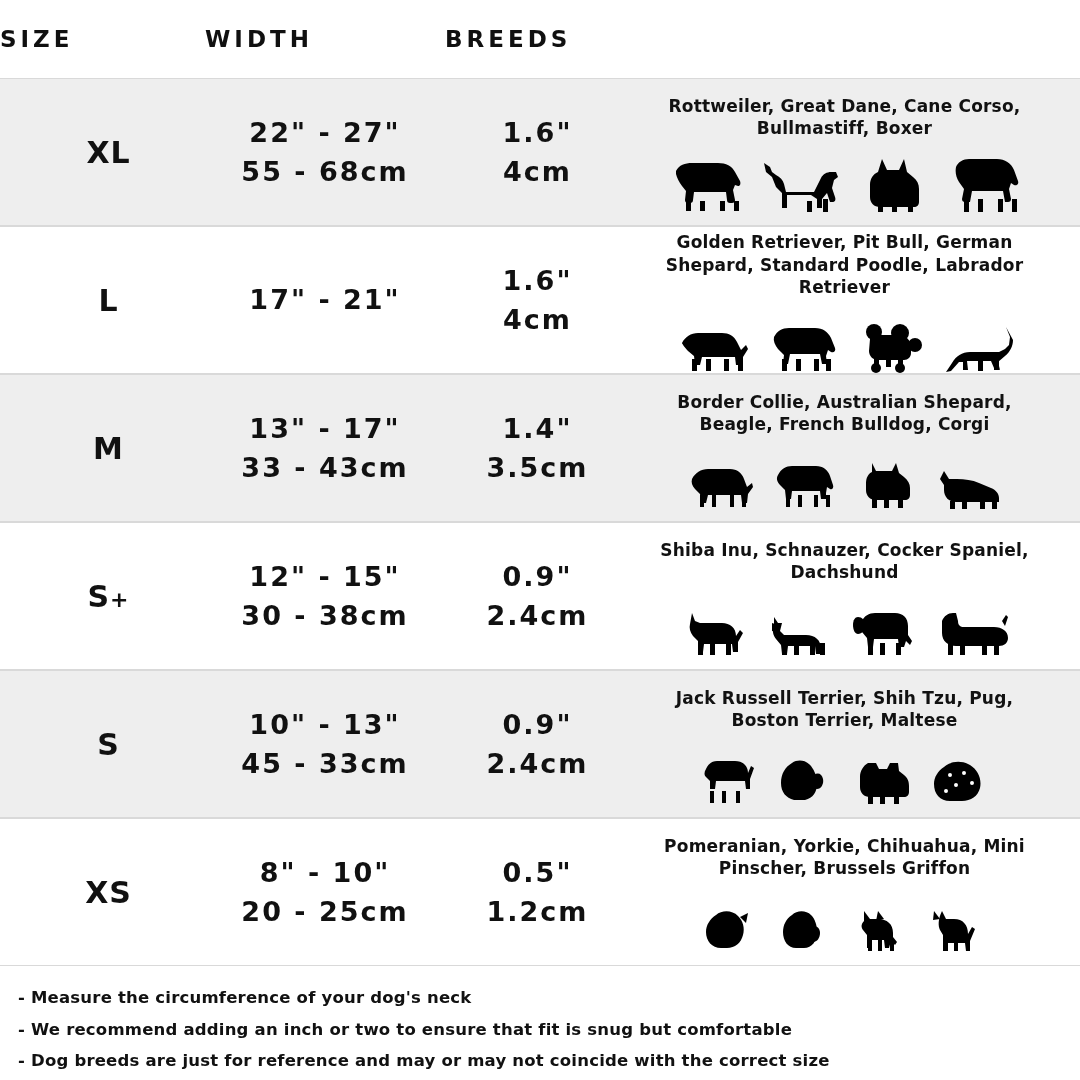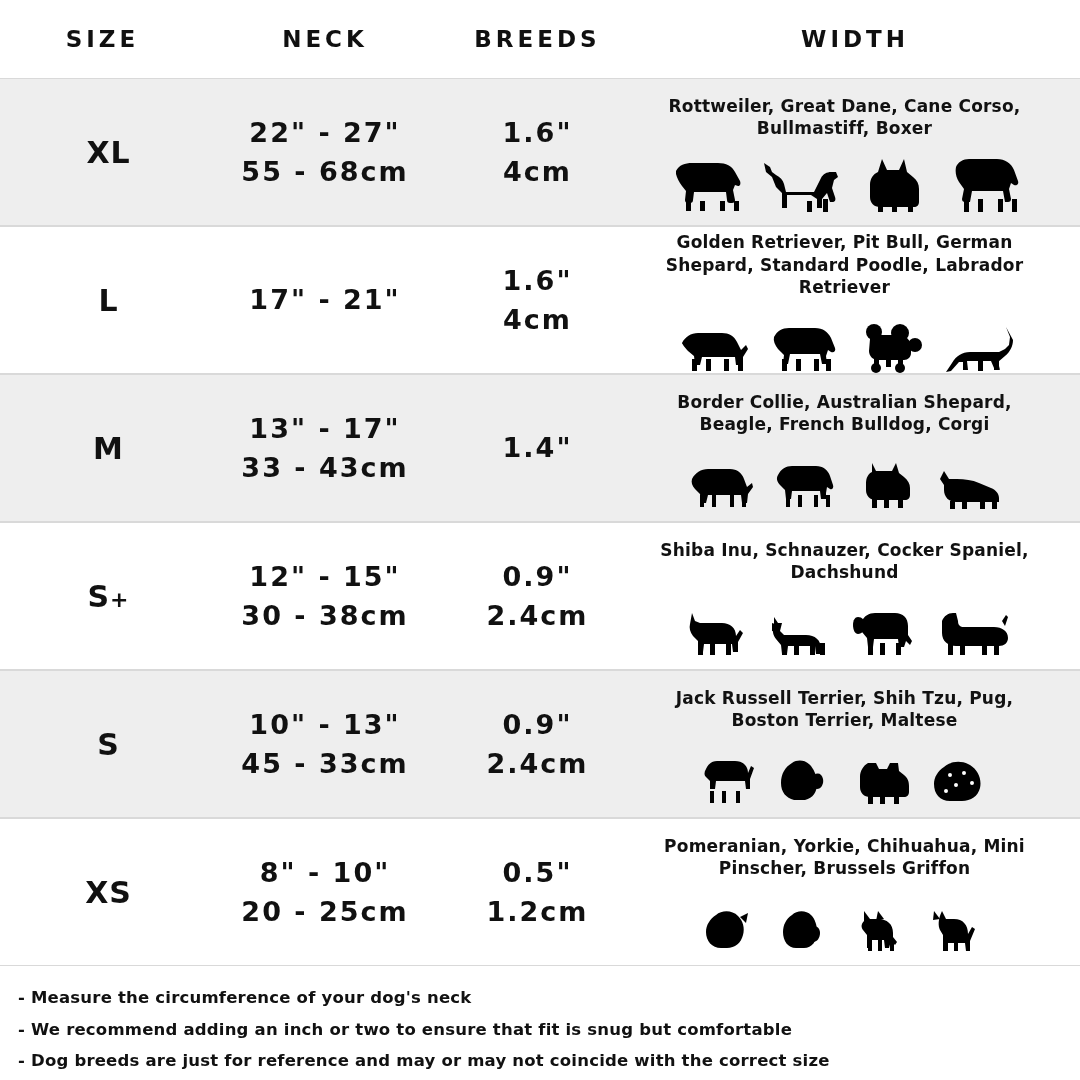--- a/index.html
+++ b/index.html
@@ -14,21 +14,21 @@
 
   
   .head-row {
     height: 78px;
     display: grid;
     grid-template-columns: 205px 240px 185px 450px;
     align-items: center;
     background: #ffffff;
   }
   .head-cell {
-    text-align: center;
+    text-align: left;
     font-size: 23px;
     font-weight: 700;
     letter-spacing: 4px;
     color: #101010;
   }
 
   
   .row {
     display: grid;
     grid-template-columns: 205px 240px 185px 450px;
@@ -94,23 +94,22 @@
     color: #111111;
   }
 </style>
 </head>
 <body>
 
 <div class="sheet">
 
   <div class="head-row">
     <div class="head-cell">SIZE</div>
-    <div class="head-cell">NECK</div>
+    <div class="head-cell">WIDTH</div>
     <div class="head-cell">BREEDS</div>
-    <div class="head-cell">WIDTH</div>
   </div>
 
   <div class="row shade">
     <div class="size-cell">
       <span>XL</span><span class="sup"></span>
     </div>
     <div class="meas-cell">
       <div>22" - 27"</div>
       <div class="line2">55 - 68cm</div>
     </div>
@@ -183,20 +182,21 @@
   <div class="row shade">
     <div class="size-cell">
       <span>M</span><span class="sup"></span>
     </div>
     <div class="meas-cell">
       <div>13" - 17"</div>
       <div class="line2">33 - 43cm</div>
     </div>
     <div class="meas-cell">
       <div>1.4"</div>
+      <div class="line2">3.5cm</div>
     </div>
     <div class="breeds-cell">
       <div class="breeds-text">Border Collie, Australian Shepard, Beagle, French Bulldog, Corgi</div>
       <div class="silhouettes">
         <svg width="70" height="48" viewBox="0 0 70 48">
             <path fill="#000" d="M8 18c3-6 9-10 16-10h22c7 0 12 4 14 10l3 8 5-4 1 4-5 7-1 9h-5l-1-8H24l-2 8h-5l-1-9-5-5c-3-3-4-7-3-10z"></path>
             <path fill="#000" d="M16 34h4v12h-4zM28 34h4v12h-4zM46 34h4v12h-4zM58 32h4v14h-4z"></path>
           </svg>
         <svg width="70" height="48" viewBox="0 0 70 48">
             <path fill="#000" d="M10 14c3-6 8-9 14-9h24c7 0 12 4 14 10l3 9c1 3-1 5-3 4l-3-2-1 6v6h-5l-1-8H24l-1 8h-5l-1-9-5-5c-3-3-4-7-2-10z"></path>

